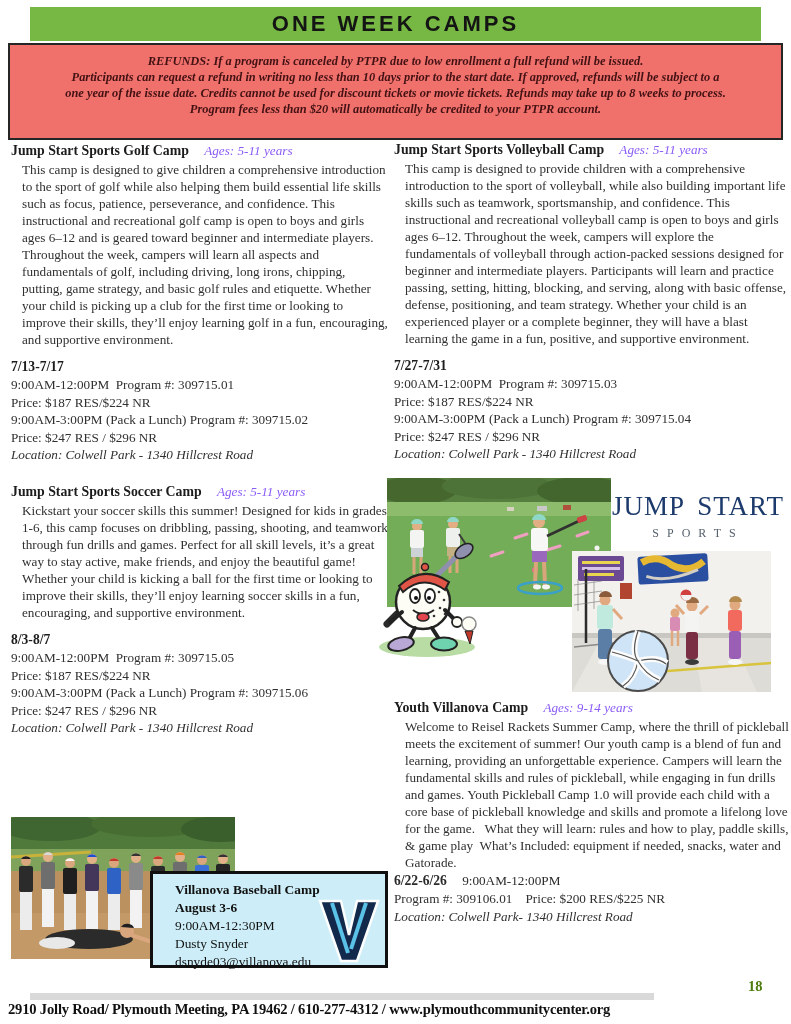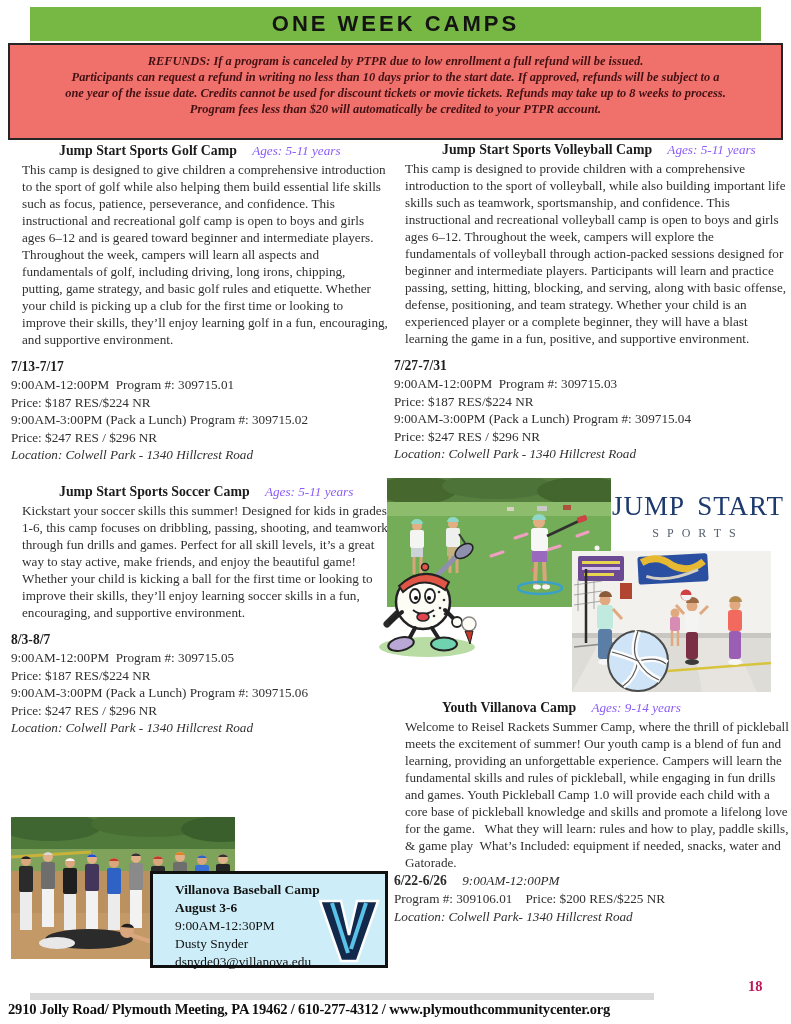--- a/index.html
+++ b/index.html
@@ -14,21 +14,21 @@
 
   
   .refund-box{position:absolute;left:8px;top:43px;width:771px;height:84px;
               background:#f0716b;border:2px solid #262626;text-align:center;padding-top:9px;}
   .refund-line{font-size:12.4px;font-weight:bold;font-style:italic;color:#431114;line-height:15.9px;}
 
   
   .col-left{position:absolute;left:11px;top:142px;width:377px;}
   .col-right{position:absolute;left:394px;top:141px;width:393px;}
   .camp-head{font-size:13.2px;line-height:18px;}
-  .camp-title{font-weight:bold;font-size:13.8px;color:#1c1c1c;margin-left:48px;}
+  .camp-title{font-weight:bold;font-size:13.8px;color:#1c1c1c;}
   .ages{font-style:italic;margin-left:12px;color:#8b5cf6;}
   .desc{margin:1px 0 0 11px;font-size:13.2px;line-height:17px;white-space:pre-wrap;color:#303030;}
   .date-head{font-weight:bold;font-size:13.6px;margin-top:9px;line-height:19px;color:#1c1c1c;}
   .sched-line{font-size:13.2px;line-height:17.6px;white-space:pre-wrap;color:#303030;}
   .loc{font-style:italic;}
   .camp-block{margin-bottom:19px;}
 
   
   .photo{position:absolute;overflow:hidden;}
   #golf-photo{left:387px;top:478px;width:224px;height:129px;}
@@ -41,36 +41,36 @@
   
   .js-row{display:flex;align-items:center;justify-content:center;gap:6px;}
   .js-word{font-family:"Liberation Serif",serif;font-weight:normal;font-size:27px;
            color:#1c3a6b;letter-spacing:1px;line-height:36px;}
   .js-sports{font-family:"Liberation Serif",serif;font-size:12px;letter-spacing:8px;
              color:#56616e;margin-top:1px;}
 
   
   .pickleball{position:absolute;left:394px;top:699px;width:396px;}
   .pb-dateline{margin-top:1px;font-size:13.2px;line-height:18px;}
-  .pb-time{margin-left:12px;font-style:italic;}
+  .pb-time{margin-left:12px;}
 
   
   #villanova-box{position:absolute;left:150px;top:871px;width:238px;height:97px;
                  box-sizing:border-box;background:#cdeef8;border:3px solid #101010;
                  padding:7px 22px;}
   .vb-line{font-size:13.4px;line-height:18px;color:#111;}
   .vb-bold{font-weight:bold;}
   .vb-email{text-decoration:underline;cursor:pointer;}
   #villanova-logo{position:absolute;right:5px;top:25px;}
 
   
   #footer-bar{position:absolute;left:30px;top:993px;width:624px;height:7px;background:#d9d9d9;}
   #footer-address{position:absolute;left:8px;top:1001px;font-weight:bold;font-size:14.6px;
                   letter-spacing:-0.2px;color:#101010;white-space:pre;}
-  #page-number{position:absolute;left:748px;top:978px;font-weight:bold;font-size:14.5px;color:#be185d;text-align:right;}
+  #page-number{position:absolute;left:748px;top:978px;font-weight:bold;font-size:14.5px;color:#4d7c0f;text-align:right;}
 </style>
 </head>
 <body>
 
 <div class="header-bar">
   <span class="header-title">ONE WEEK CAMPS</span>
 </div>
 
 <div class="refund-box">
   <div class="refund-line">REFUNDS: If a program is canceled by PTPR due to low enrollment a full refund will be issued.</div>

